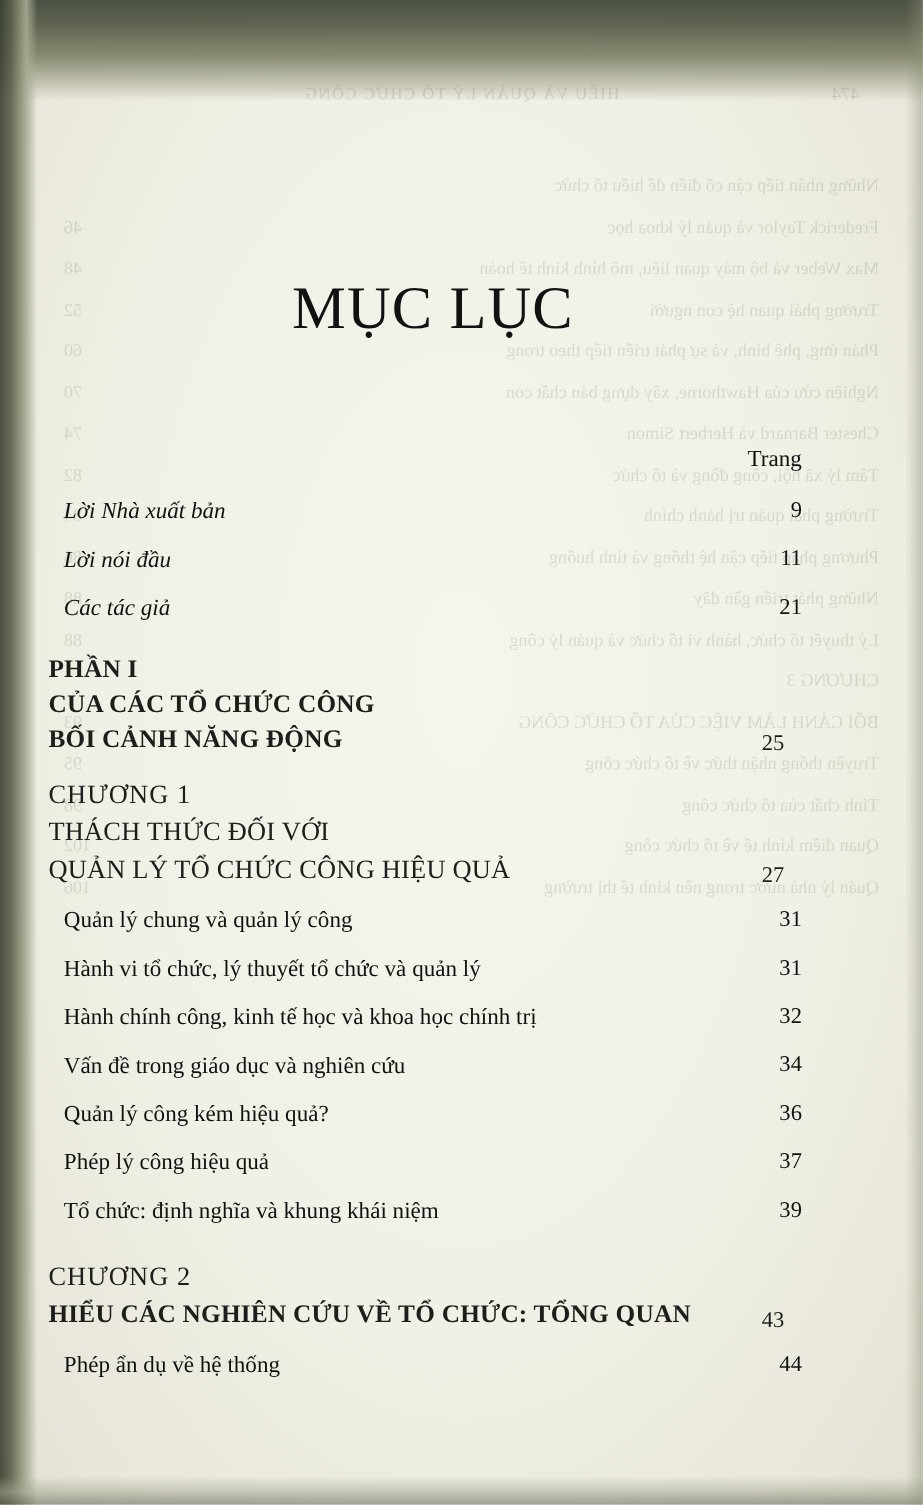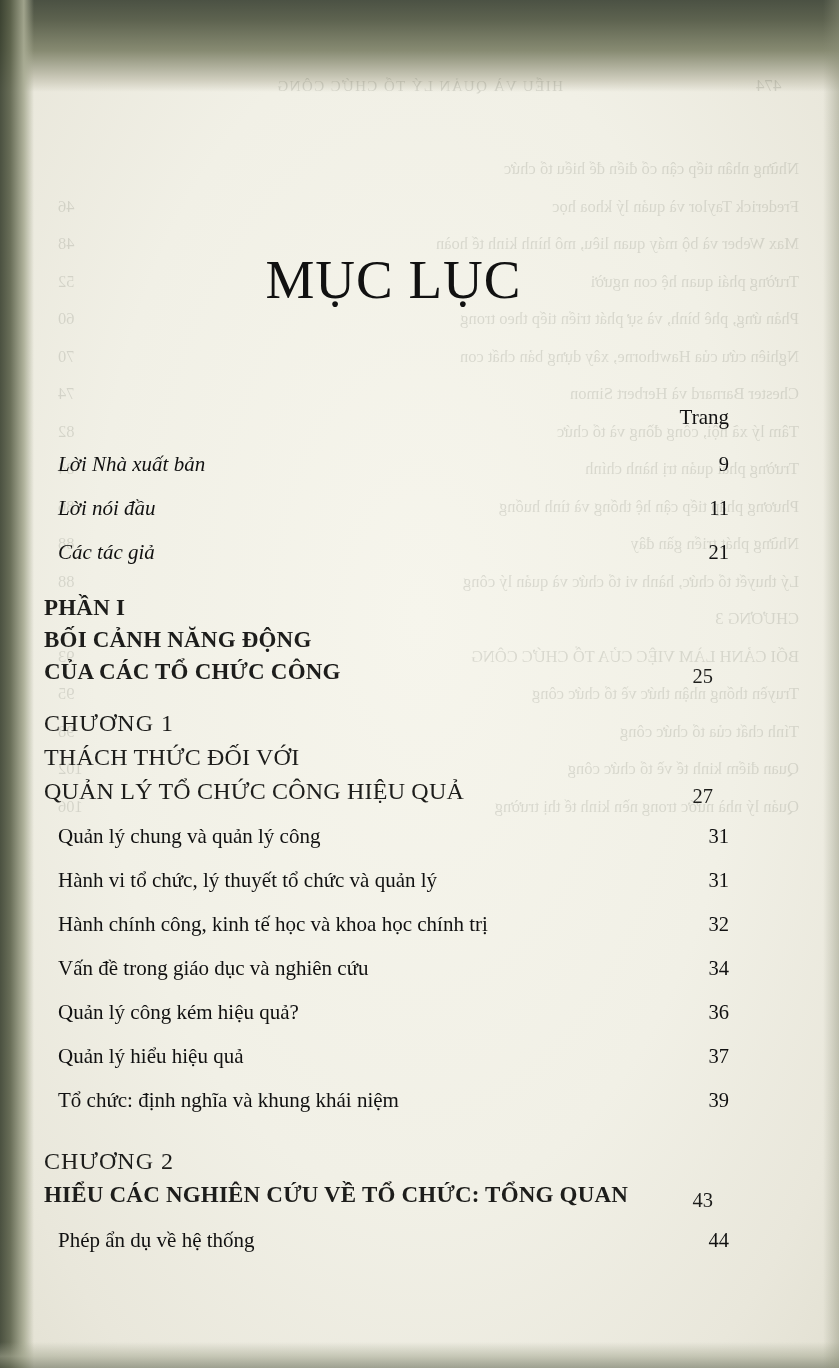--- a/index.html
+++ b/index.html
@@ -287,22 +287,22 @@
         </div>
         <div class="toc-row italic">
           <span class="label">Các tác giả</span>
           <span class="pg">21</span>
         </div>
       </div>
 
     <div class="block part">
       <div class="heading">
         <span class="ln">PHẦN I</span>
+        <span class="ln">CỦA CÁC TỔ CHỨC CÔNG</span>
         <span class="ln">BỐI CẢNH NĂNG ĐỘNG</span>
-        <span class="ln">CỦA CÁC TỔ CHỨC CÔNG</span>
       </div>
       <div class="pg">25</div>
     </div>
 
     <div class="block chapter">
       <div class="heading">
         <span class="ln c-no">CHƯƠNG 1</span>
         <span class="ln">THÁCH THỨC ĐỐI VỚI</span>
         <span class="ln">QUẢN LÝ TỔ CHỨC CÔNG HIỆU QUẢ</span>
       </div>
@@ -324,21 +324,21 @@
         </div>
         <div class="toc-row">
           <span class="label">Vấn đề trong giáo dục và nghiên cứu</span>
           <span class="pg">34</span>
         </div>
         <div class="toc-row">
           <span class="label">Quản lý công kém hiệu quả?</span>
           <span class="pg">36</span>
         </div>
         <div class="toc-row">
-          <span class="label">Quản lý hiểu hiệu quả</span>
+          <span class="label">Phép lý công hiệu quả</span>
           <span class="pg">37</span>
         </div>
         <div class="toc-row">
           <span class="label">Tổ chức: định nghĩa và khung khái niệm</span>
           <span class="pg">39</span>
         </div>
       </div>
 
     <div class="block chapter2">
       <div class="heading">

